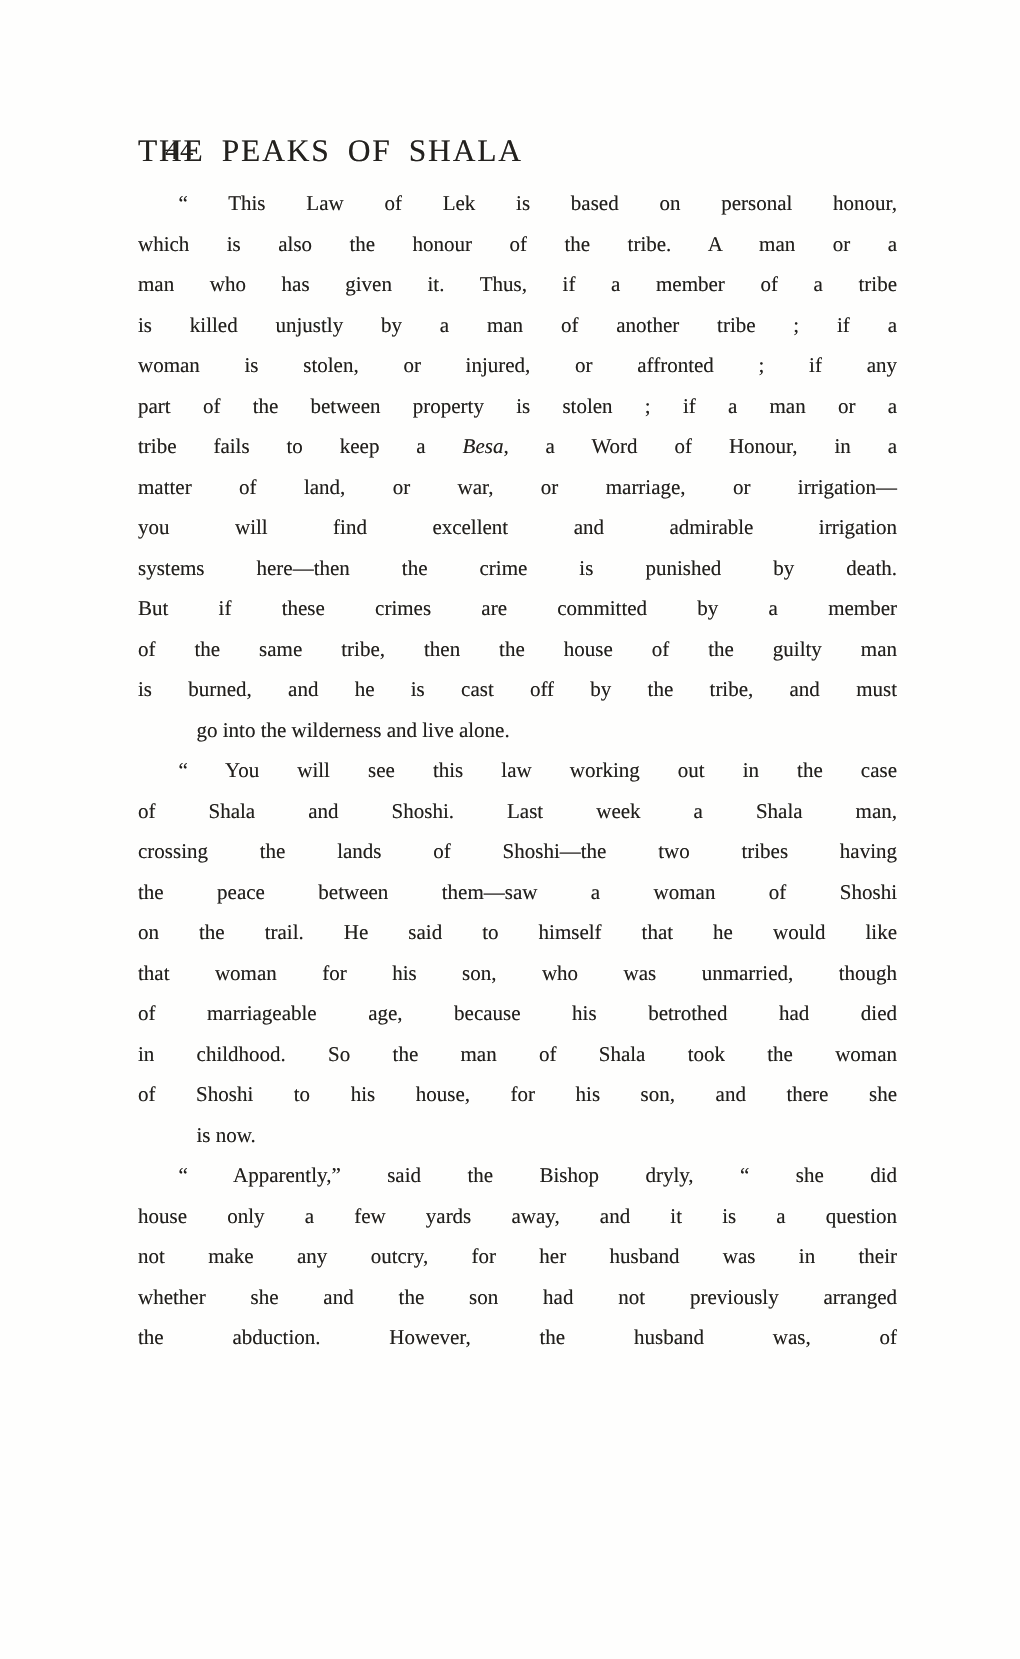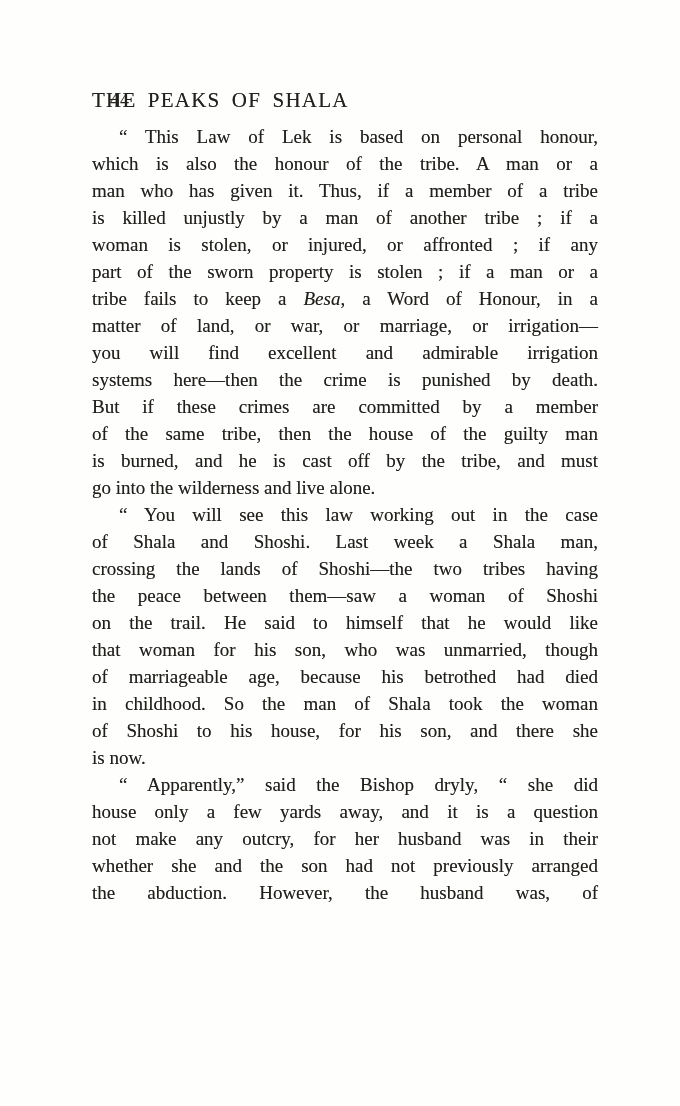--- a/index.html
+++ b/index.html
@@ -37,49 +37,49 @@
     word-spacing: 5px;
     color: #23211e;
     text-shadow: 0 0 0.4px rgba(33,31,28,0.55);
   }
   .page-body {
     margin: 11px 82px 0 92px;
     width: 506px;
   }
   .paragraph { margin: 0; }
   .line {
-    font-size: 19px;
+    font-size: 14px;
     line-height: 27px;
     height: 27px;
     text-align: justify;
     text-align-last: justify;
     white-space: nowrap;
     color: #211f1c;
     text-shadow: 0 0 0.4px rgba(33,31,28,0.5);
   }
   .line.first { text-indent: 27px; }
-  .line.end { text-align-last: left; white-space: normal; }
+  .line.end { text-align-last: left; white-space: normal; margin-left: 39px; }
   .line em { font-style: italic; }
 </style>
 </head>
 <body>
 
 <div class="page">
   <div class="page-header">
     <span class="page-number">44</span>
     <div class="running-title">THE PEAKS OF SHALA</div>
   </div>
   <div class="page-body">
       <div class="paragraph">
         <div class="line first"><span>“ This Law of Lek is based on personal honour,</span></div>
         <div class="line"><span>which is also the honour of the tribe. A man or a</span></div>
         <div class="line"><span>man who has given it. Thus, if a member of a tribe</span></div>
         <div class="line"><span>is killed unjustly by a man of another tribe ; if a</span></div>
         <div class="line"><span>woman is stolen, or injured, or affronted ; if any</span></div>
-        <div class="line"><span>part of the sworn property is stolen ; if a man or a</span></div>
+        <div class="line"><span>part of the between property is stolen ; if a man or a</span></div>
         <div class="line"><span>tribe fails to keep a </span><em>Besa</em><span>, a Word of Honour, in a</span></div>
         <div class="line"><span>matter of land, or war, or marriage, or irrigation—</span></div>
         <div class="line"><span>you will find excellent and admirable irrigation</span></div>
         <div class="line"><span>systems here—then the crime is punished by death.</span></div>
         <div class="line"><span>But if these crimes are committed by a member</span></div>
         <div class="line"><span>of the same tribe, then the house of the guilty man</span></div>
         <div class="line"><span>is burned, and he is cast off by the tribe, and must</span></div>
         <div class="line end"><span>go into the wilderness and live alone.</span></div>
       </div>
       <div class="paragraph">

